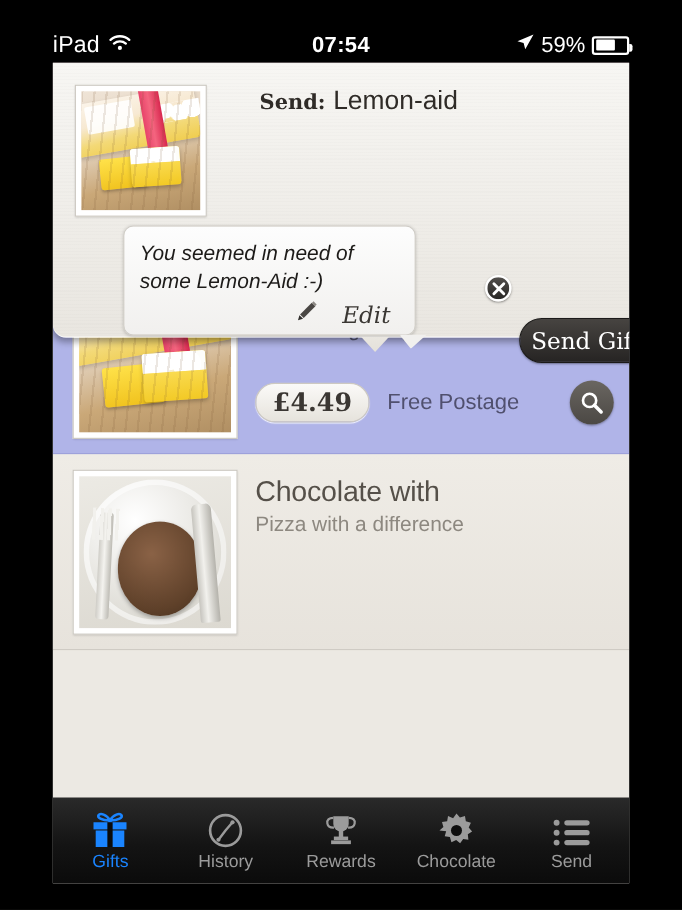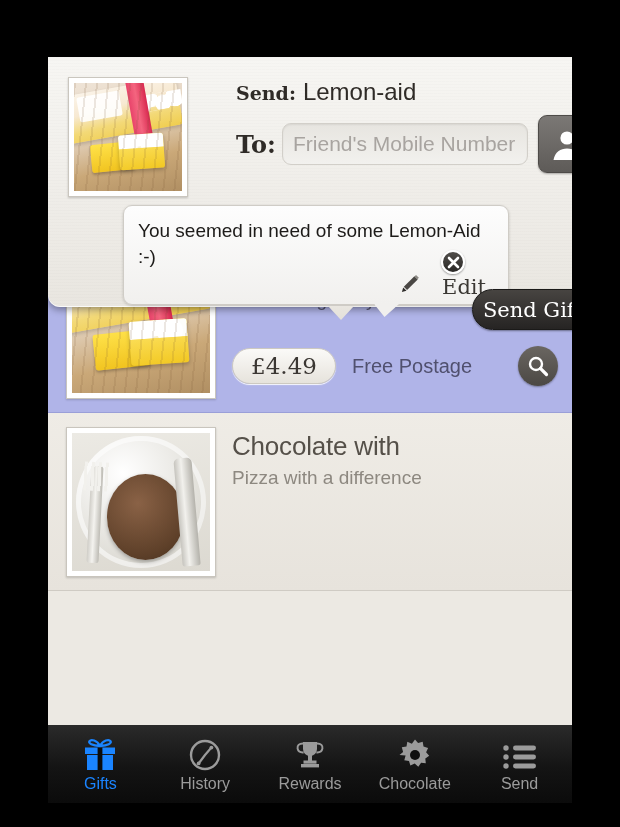--- a/index.html
+++ b/index.html
@@ -106,21 +106,21 @@
   .row.sel .r-title{ color:#3e3c52; }
   .r-sub{ font-size:19px; color:#8d8880; margin-top:5px; }
   .row.sel .r-sub{ color:#585874; }
 
   .r-bottom{ position:absolute; left:184px; bottom:26px; right:14px;
              display:flex; align-items:center; }
   .price{ min-width:104px; height:36px; border-radius:18px;
           background:linear-gradient(180deg,#fbfaf8,#e6e3dc);
           border:1px solid #cdc9c1; box-shadow:0 1px 1px rgba(255,255,255,.9);
           display:flex; align-items:center; justify-content:center;
-          font-family:"DejaVu Serif", serif; font-size:23px; color:#3b3733; }
+          font-family:"DejaVu Serif", serif; font-size:23px; color:#3b3733;font-weight:bold; }
   .postage{ margin-left:16px; font-size:20px; color:#8a857d; }
   .row.sel .postage{ color:#50506e; }
   .srch{ margin-left:auto; width:40px; height:40px; border-radius:50%;
          background:linear-gradient(180deg,#6a6661,#4b4844);
          box-shadow:0 1px 2px rgba(0,0,0,.35); position:relative; flex:0 0 40px; }
   .srch svg{ position:absolute; left:9px; top:9px; }
 
   
   .catband{ position:absolute; left:0; top:0; width:524px; height:49px;
             background:rgba(122,48,82,.86); display:flex; align-items:center; z-index:3; }
@@ -160,24 +160,24 @@
             background:linear-gradient(180deg,#e7e5e0,#f2f1ee);
             border:1px solid #d2cfc9; box-shadow:inset 0 1px 2px rgba(0,0,0,.07);
             padding:0 10px; font-size:21px; color:#8e8a84; font-family:"Liberation Sans",sans-serif;
             outline:none; max-width:246px; }
   .toinput::placeholder{ color:#a8a4a0; }
   .contacts{ margin-left:10px; width:58px; height:58px; border-radius:9px;
              background:linear-gradient(180deg,#7b7875,#5e5b58);
              border:1px solid #4e4b48; box-shadow:0 1px 2px rgba(0,0,0,.3);
              display:flex; align-items:center; justify-content:center; flex:0 0 58px; }
 
-  .bubble{ position:absolute; left:75px; top:148px; width:386px; height:100px;
+  .bubble{ position:absolute; left:64px; top:148px; width:266px; height:100px;
            background:linear-gradient(180deg,#fdfdfd,#f1f0ee);
            border:1px solid #cfccc6; border-radius:9px;
-           box-shadow:0 1px 3px rgba(0,0,0,.18); }
+           box-shadow:0 1px 3px rgba(0,0,0,.18);font-style:italic; }
   .bubble:after{ content:""; position:absolute; left:250px; bottom:-13px; width:24px; height:13px;
            background:#f1f0ee; clip-path:polygon(0 0,100% 0,42% 100%);
            border-left:1px solid #cfccc6; }
   .msg{ position:absolute; left:14px; top:12px; right:12px; font-size:19px;
         color:#1d1b19; line-height:1.35; }
   .editrow{ position:absolute; right:22px; bottom:4px; display:flex; align-items:center; gap:22px; }
   .editlabel{ font-family:"DejaVu Serif", serif; font-size:21px; color:#3a3733; }
 
   .closebtn{ position:absolute; left:393px; top:193px; width:24px; height:24px; border-radius:50%;
              background:linear-gradient(180deg,#514e4b,#2a2826);
@@ -198,20 +198,46 @@
         justify-content:center; gap:3px; }
   .tab .lbl{ font-size:16px; color:#9b9b9b; }
   .tab.active .lbl{ color:#1a84ff; }
   .ic{ height:36px; display:flex; align-items:flex-end; }
 </style>
 </head>
 <body>
 
 <div id="screen">
 
+  <div class="statusbar">
+    <div class="sb-left">
+      <span class="sb-device">iPad</span>
+      <span>
+        <svg width="22" height="17" viewBox="0 0 22 17">
+            <g fill="none" stroke="#fff" stroke-width="2.2" stroke-linecap="round">
+          <path d="M2.5 6.2A12.6 12.6 0 0 1 19.5 6.2"></path>
+              <path d="M5.6 9.6a8.3 8.3 0 0 1 10.8 0"></path>
+        </g>
+            <circle cx="11" cy="13.6" r="1.9" fill="#fff"></circle>
+          </svg>
+      </span>
+    </div>
+    <div class="sb-center">07:54</div>
+    <div class="sb-right">
+      <span>
+        <svg width="17" height="17" viewBox="0 0 17 17">
+            <path d="M16 1.3 1.4 7.6l5.6 1.5 1.5 5.6z" fill="#fff"></path>
+          </svg>
+      </span>
+      <span class="sb-pct">59%</span>
+      <span class="batt">
+        <span class="batt-fill" id="batt-fill" style="width: 17.7px;"></span>
+      </span>
+    </div>
+  </div>
 
   <div class="app">
 
     <div class="list">
 
       <div class="row">
         <div class="thumb">
           <div class="thumb-inner ph-fun">
             <div class="nest"></div>
               <div class="box"></div>
@@ -299,30 +325,20 @@
             </div>
             <div class="grain"></div>
         </div>
       </div>
 
       <div class="sendline">
         <b>Send:</b>
         <span class="v">Lemon-aid</span>
       </div>
 
-      <div class="toline">
-        <span class="tolabel">To:</span>
-        <input class="toinput" type="text" placeholder="Friend's Mobile Number" style="">
-        <div class="contacts">
-          <svg width="34" height="34" viewBox="0 0 34 34">
-              <circle cx="17" cy="11" r="6.6" fill="#fff"></circle>
-              <path d="M3.5 33c1.4-8.2 7-11.6 13.5-11.6S29.1 24.8 30.5 33z" fill="#fff"></path>
-            </svg>
-        </div>
-      </div>
 
       <div class="bubble">
         <div class="msg">You seemed in need of some Lemon-Aid :-)</div>
         <div class="editrow">
           <span>
             <svg width="22" height="22" viewBox="0 0 22 22">
               <path d="M16.4 2.2l3.3 3.3-10.6 10.6-3.3-3.3z" fill="#4a4744"></path>
               <path d="M18 .9l2.9 2.9-1.5 1.5-2.9-2.9z" fill="#8c8984"></path>
               <path d="M5.2 13.5l3.3 3.3-4.6 1.3z" fill="#2e2c2a"></path>
             </svg>

